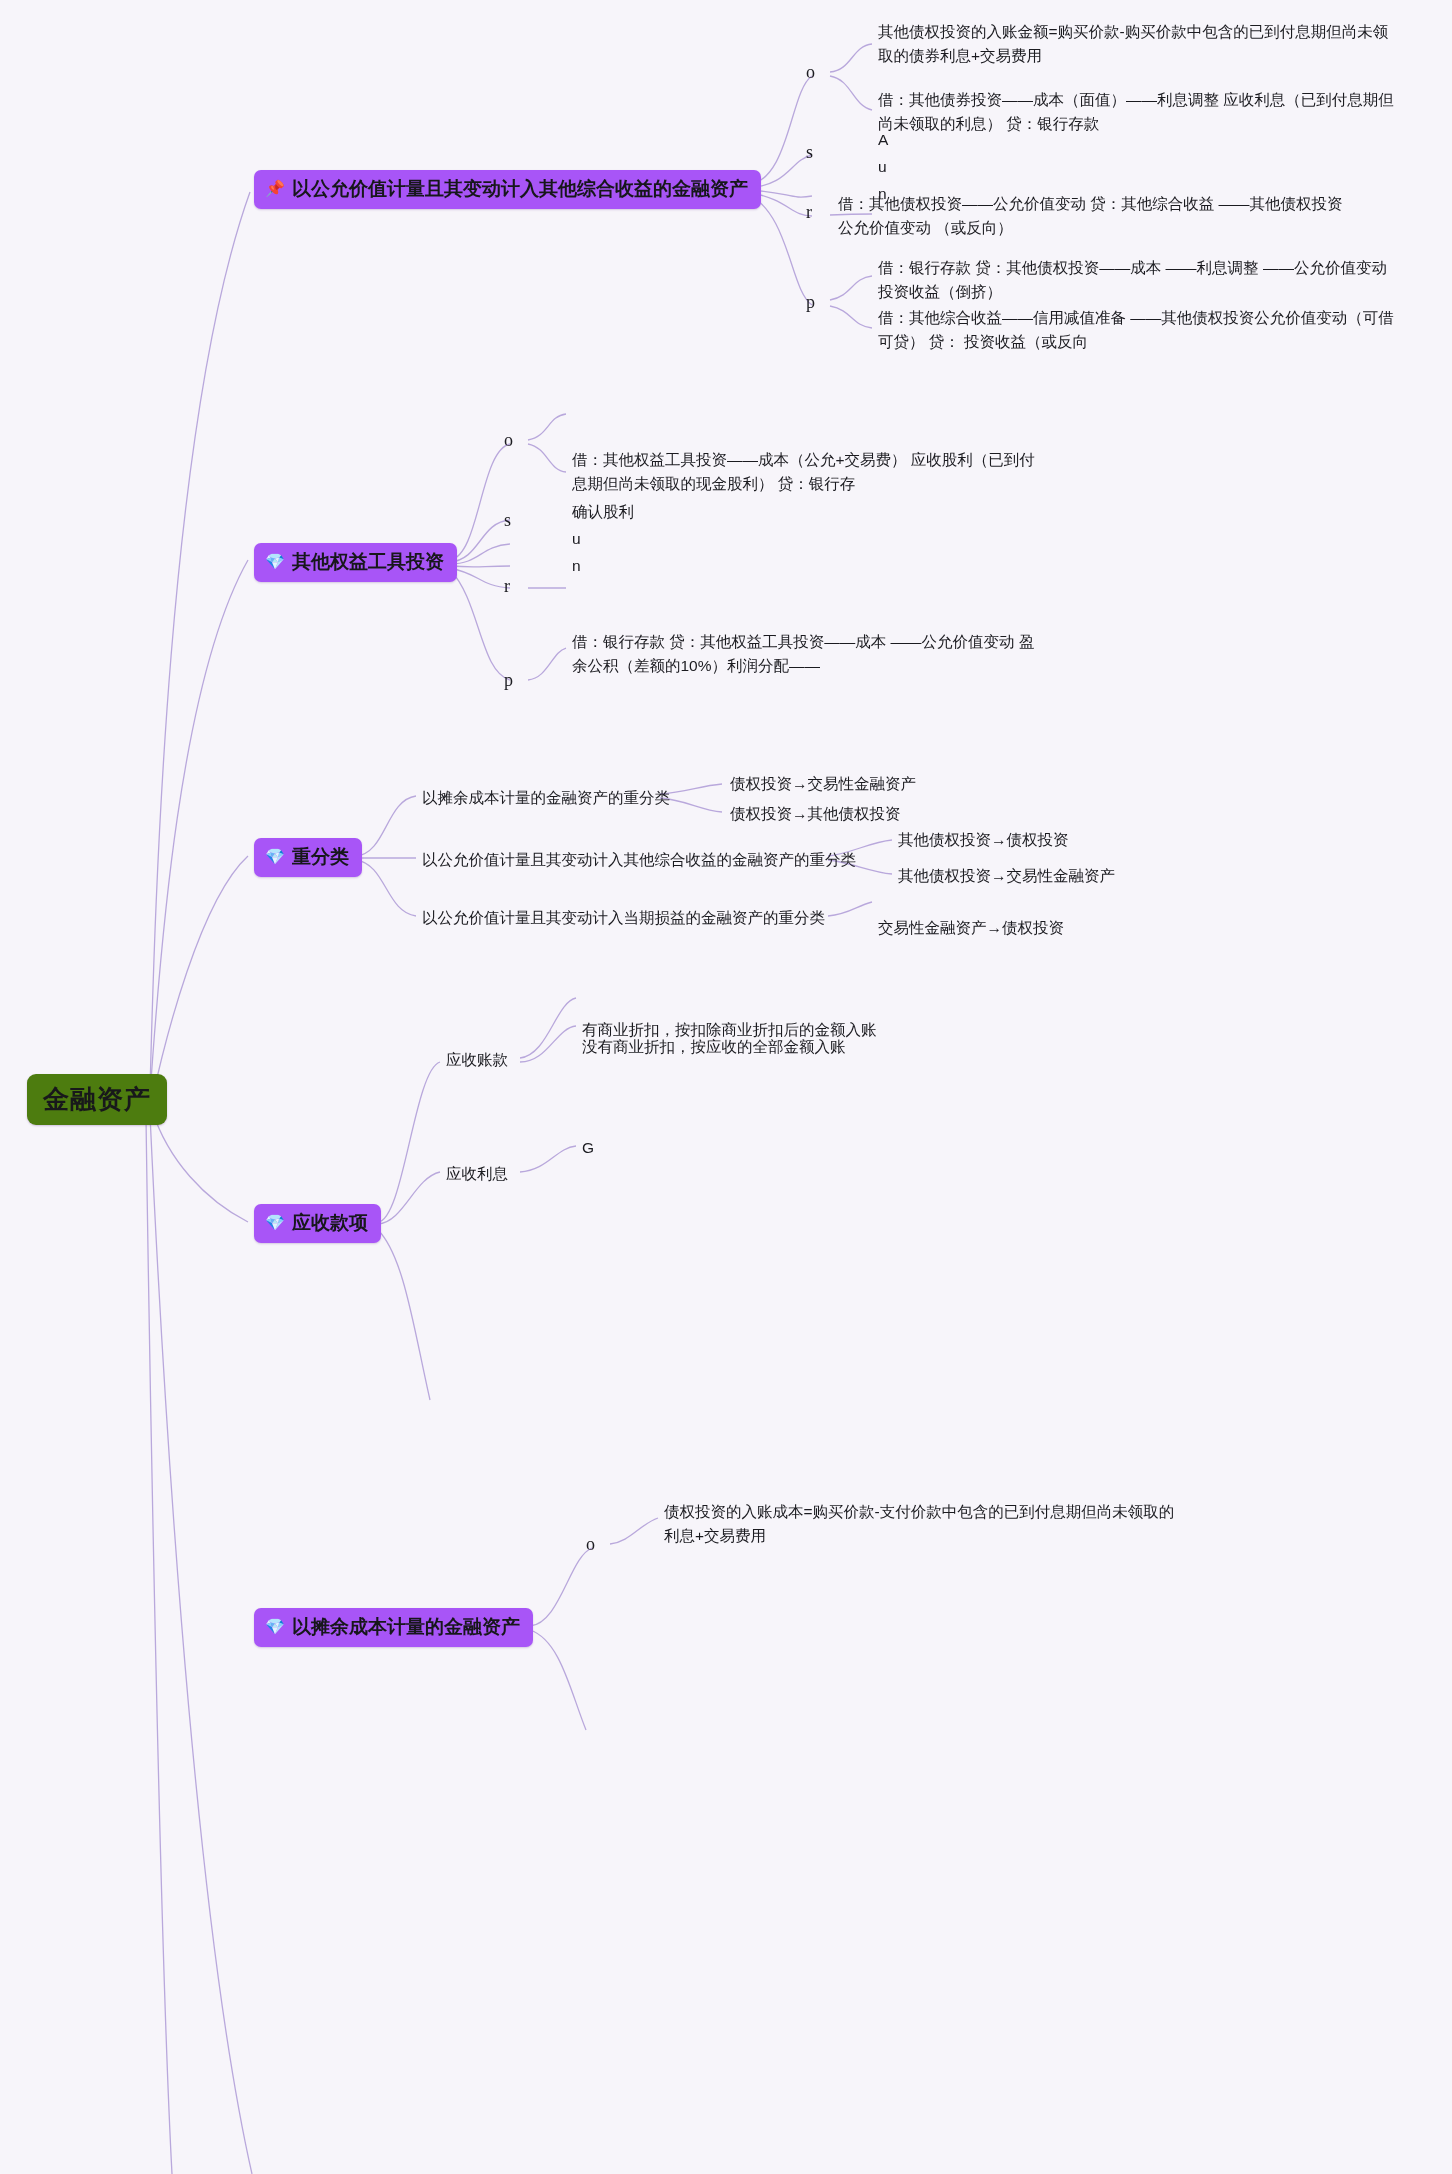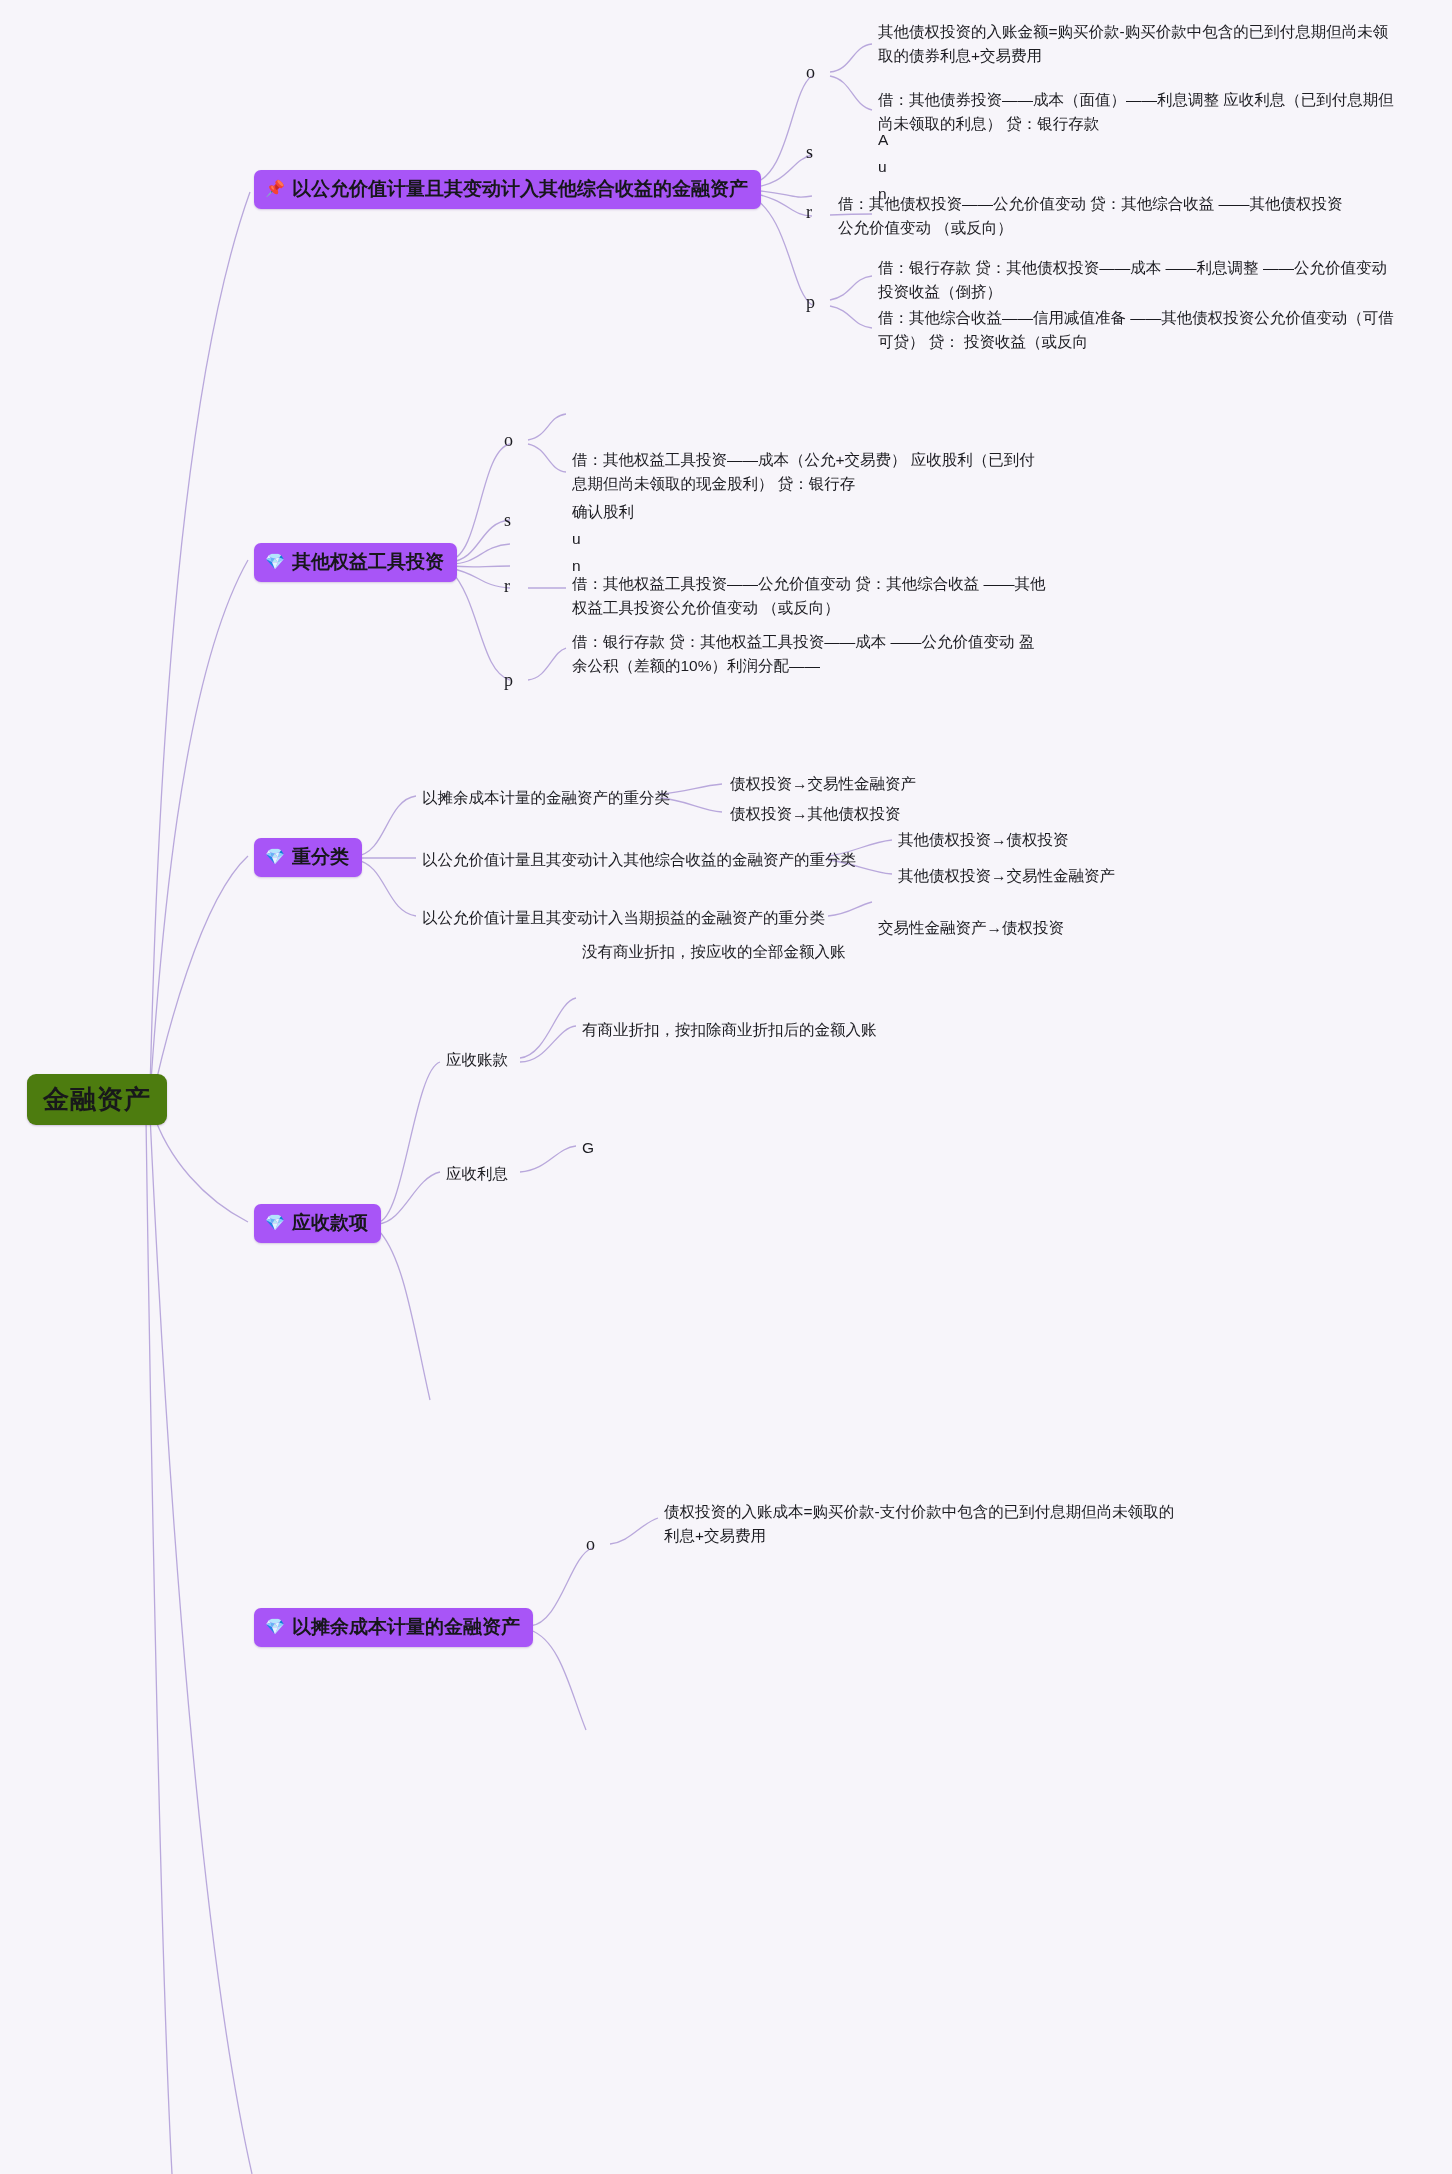--- a/index.html
+++ b/index.html
@@ -176,21 +176,20 @@
 
   <div class="letter" style="left:504px; top:430px;">o</div>
   <div class="letter" style="left:504px; top:510px;">s</div>
   <div class="letter" style="left:504px; top:576px;">r</div>
   <div class="letter" style="left:504px; top:670px;">p</div>
 
   <div class="leaf w-mid" style="left:572px; top:448px;">借：其他权益工具投资——成本（公允+交易费） 应收股利（已到付息期但尚未领取的现金股利） 贷：银行存</div>
   <div class="leaf nowrap" style="left:572px; top:500px;">确认股利</div>
   <div class="leaf nowrap" style="left:572px; top:527px;">u</div>
   <div class="leaf nowrap" style="left:572px; top:554px;">n</div>
-  <div class="leaf w-mid" style="left:572px; top:572px;">借：其他权益工具投资——公允价值变动 贷：其他综合收益 ——其他权益工具投资公允价值变动 （或反向）</div>
   <div class="leaf w-mid" style="left:572px; top:630px;">借：银行存款 贷：其他权益工具投资——成本 ——公允价值变动 盈余公积（差额的10%）利润分配——</div>
 
   <div class="node l1-node" style="left:254px; top:838px;">
     <span class="ico">💎</span>
     <span>重分类</span>
   </div>
 
   <div class="leaf nowrap" style="left:422px; top:786px;">以摊余成本计量的金融资产的重分类</div>
   <div class="leaf nowrap" style="left:422px; top:848px;">以公允价值计量且其变动计入其他综合收益的金融资产的重分类</div>
   <div class="leaf nowrap" style="left:422px; top:906px;">以公允价值计量且其变动计入当期损益的金融资产的重分类</div>
@@ -202,21 +201,21 @@
   <div class="leaf nowrap" style="left:878px; top:892px;margin-top:24px;">交易性金融资产→债权投资</div>
 
   <div class="node l1-node" style="left:254px; top:1204px;">
     <span class="ico">💎</span>
     <span>应收款项</span>
   </div>
 
   <div class="leaf nowrap" style="left:446px; top:1048px;">应收账款</div>
   <div class="leaf nowrap" style="left:446px; top:1162px;">应收利息</div>
 
-  <div class="leaf nowrap" style="left:582px; top:940px;">没有商业折扣，按应收的全部金额入账</div>
+  <div class="leaf nowrap" style="left:582px; top:1035px;">没有商业折扣，按应收的全部金额入账</div>
   <div class="leaf nowrap" style="left:582px; top:1018px;">有商业折扣，按扣除商业折扣后的金额入账</div>
   <div class="leaf nowrap" style="left:582px; top:1136px;">G</div>
 
   <div class="node l1-node" style="left:254px; top:1608px;">
     <span class="ico">💎</span>
     <span>以摊余成本计量的金融资产</span>
   </div>
 
   <div class="letter" style="left:586px; top:1534px;">o</div>
 

